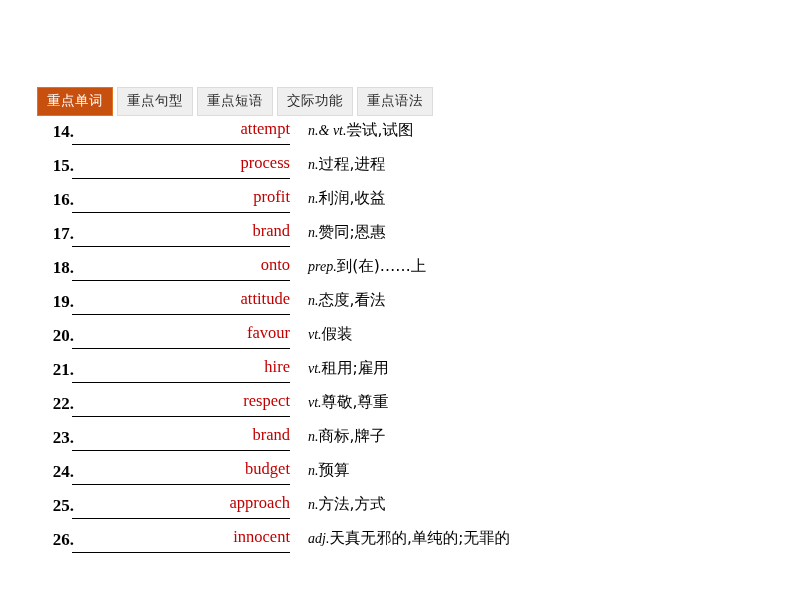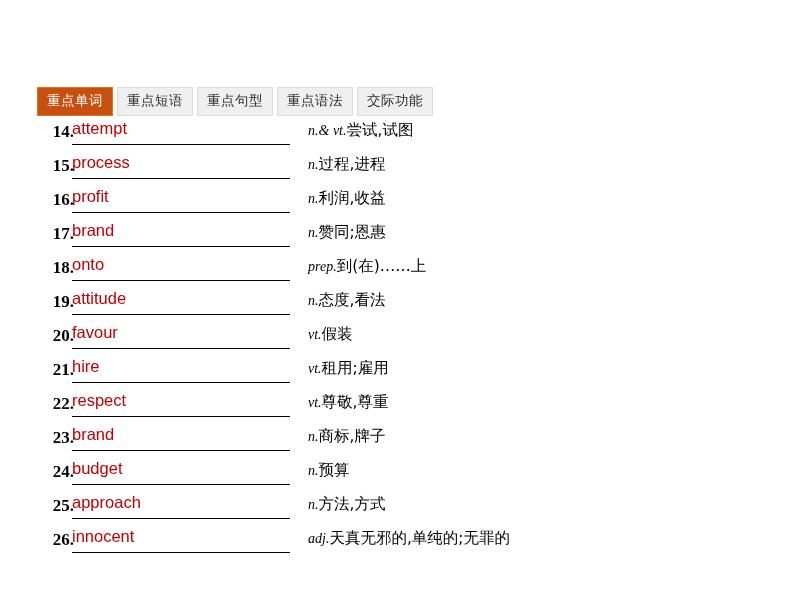--- a/index.html
+++ b/index.html
@@ -72,22 +72,22 @@
     top: 0px;
     width: 218px;
     height: 27px;
     border-bottom: 1.6px solid #000000;
   }
   .answer {
     position: absolute;
     left: 0;
     right: 0;
     top: 2px;
-    text-align: left;
-    font-family: Liberation Sans, sans-serif;
+    text-align: right;
+    font-family: Liberation Serif, serif;
     font-size: 16.5px;
     color: #c00000;
     line-height: 19px;
     white-space: nowrap;
   }
   .meaning {
     position: absolute;
     left: 268px;
     top: 3px;
     font-family: "DejaVu Sans", "Liberation Sans", sans-serif;
@@ -101,24 +101,24 @@
     font-style: italic;
     font-size: 14px;
     letter-spacing: 0px;
   }
 </style>
 </head>
 <body>
 
 <div id="tab-bar">
     <div class="tab active">重点单词</div>
+    <div class="tab">重点句型</div>
     <div class="tab">重点短语</div>
-    <div class="tab">重点句型</div>
+    <div class="tab">交际功能</div>
     <div class="tab">重点语法</div>
-    <div class="tab">交际功能</div>
   </div>
 
 <div id="word-list">
     <div class="word-row">
       <div class="row-num">14.</div>
       <div class="blank">
         <div class="answer">attempt</div>
       </div>
       <div class="meaning"><span class="pos">n.&amp; vt.</span><span>尝试,试图</span></div>
     </div>

